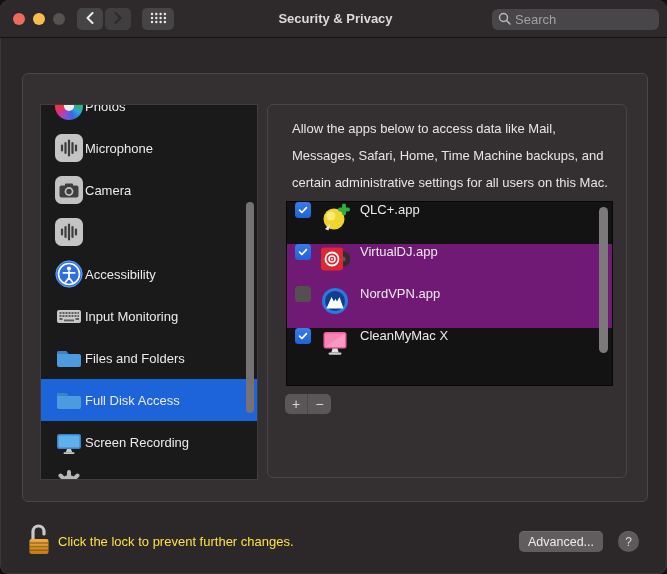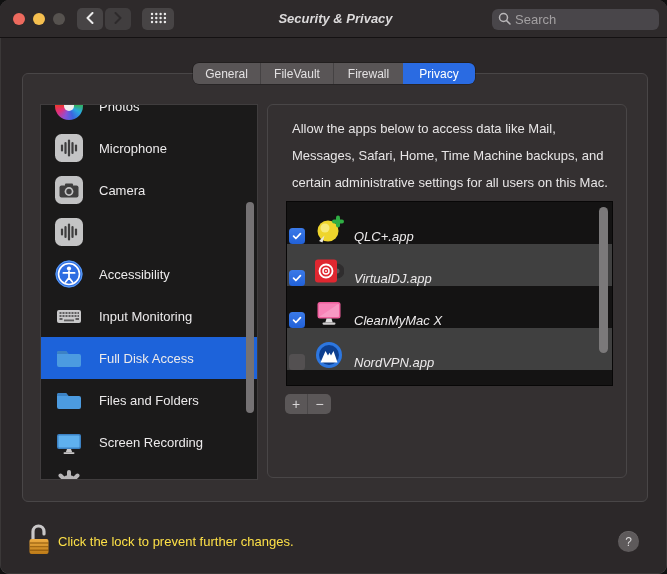--- a/index.html
+++ b/index.html
@@ -16,21 +16,21 @@
   .tl{ position:absolute; top:13px; width:12px; height:12px; border-radius:50%; }
   .tl.red{ left:13px; background:#ed6a5e; }
   .tl.yellow{ left:33px; background:#f5bf4f; }
   .tl.grey{ left:53px; background:#56524f; }
   .navbtn{ position:absolute; top:8px; height:22px; border:none; border-radius:5px;
     background:#474445; display:flex; align-items:center; justify-content:center; cursor:pointer; }
   .navbtn.back{ left:77px; width:26px; }
   .navbtn.fwd{ left:105px; width:26px; background:#413e3f; }
   .navbtn.grid{ left:142px; width:32px; }
   .wintitle{ position:absolute; left:4px; right:0; top:11px; text-align:center;
-    font-size:13px; font-weight:700; color:#dcdadb;font-style:italic; }
+    font-size:13px; font-weight:700; color:#dcdadb; }
   .search{ position:absolute; left:492px; top:9px; width:167px; height:21px;
     background:#49464a; border-radius:6px; display:flex; align-items:center; padding:0 6px; gap:4px; }
   .search input{ background:transparent; border:none; outline:none; width:100%;
     font-family:"Liberation Sans",sans-serif; font-size:13px; color:#eab308; }
   .search input::placeholder{ color:#a3a0a2; }
   
   .groupbox{ position:absolute; left:22px; top:73px; width:626px; height:429px;
     background:#343031; border:1px solid #494647; border-radius:6px; }
   .tabbar{ position:absolute; left:193px; top:63px; height:21px; display:flex;
     border-radius:6px; overflow:hidden; z-index:5; box-shadow:0 0 0 0.5px rgba(0,0,0,.45); }
@@ -38,36 +38,36 @@
     color:#e3e1e2; background:#595556; cursor:pointer; }
   .seg:nth-child(1){ width:67px; }
   .seg:nth-child(2){ width:73px; border-left:1px solid #454243; }
   .seg:nth-child(3){ width:70px; border-left:1px solid #454243; }
   .seg:nth-child(4){ width:72px; }
   .seg.selected{ background:#2a6be2; color:#fff; }
   
   .sidebar{ position:absolute; left:40px; top:104px; width:218px; height:376px;
     background:#1b1a1a; border:1px solid #403d3e; overflow:hidden; }
   .sb-rows{ position:absolute; left:0; top:-20px; right:0; }
-  .sb-row{ height:42px; display:flex; align-items:center; padding-left:13px; gap:15px; cursor:pointer; }
+  .sb-row{ height:42px; display:flex; align-items:center; padding-left:13px; gap:1px; cursor:pointer; }
   .sb-row.selected{ background:#1d63da; }
   .sb-icon{ width:30px; height:30px; flex:none; display:flex; align-items:center; justify-content:center; }
   .sb-label{ font-size:13px; color:#eceaeb; white-space:nowrap; }
   .sb-scroll{ position:absolute; right:3px; top:97px; width:8px; height:211px;
     background:#757274; border-radius:4px; }
   
   .panel{ position:absolute; left:267px; top:104px; width:360px; height:374px;
     background:#343031; border:1px solid #494647; border-radius:6px; }
   .desc{ position:absolute; left:24px; top:10px; width:330px;
     font-size:13px; line-height:27px; color:#e7e5e6; }
   .applist{ position:absolute; left:18px; top:96px; width:327px; height:185px;
     background:#161515; border:1px solid #080707; overflow:hidden; }
-  .al-row{ height:42px; display:flex; align-items:flex-end; padding-left:2px;font-style:italic; }
+  .al-row{ height:42px; display:flex; align-items:flex-start; padding-left:8px; }
   .al-row.dark{ background:#141313; }
-  .al-row.light{ background:#404040; }
+  .al-row.light{ background:#701a75; }
   .cb{ width:16px; height:16px; border-radius:3.5px; flex:none;
     display:flex; align-items:center; justify-content:center; cursor:pointer; }
   .cb.checked{ background:linear-gradient(#3b7ae8,#2161d9); }
   .cb.un{ background:#535051; }
   .al-icon{ width:30px; height:30px; flex:none; margin:0 10px 0 9px;
     display:flex; align-items:center; justify-content:center; }
   .al-label{ font-size:13px; color:#eceaeb; }
   .al-scroll{ position:absolute; right:4px; top:5px; width:9px; height:146px;
     background:#7b797a; border-radius:4.5px; }
   .plusminus{ position:absolute; left:17px; top:289px; display:flex;
@@ -128,26 +128,20 @@
       <span><svg width="13" height="13" viewBox="0 0 13 13">
             <circle cx="5.5" cy="5.5" r="4" stroke="#b9b7b9" stroke-width="1.5" fill="none"></circle>
             <line x1="8.6" y1="8.6" x2="12" y2="12" stroke="#b9b7b9" stroke-width="1.5" stroke-linecap="round"></line>
           </svg></span>
       <input placeholder="Search" style="">
     </div>
   </div>
 
   <div class="groupbox"></div>
 
-  <div class="tabbar">
-    <div class="seg">General</div>
-    <div class="seg">FileVault</div>
-    <div class="seg">Firewall</div>
-    <div class="seg selected">Privacy</div>
-  </div>
 
   <div class="sidebar">
     <div class="sb-rows">
         <div class="sb-row">
           <span class="sb-icon">
             <div style="width:28px;height:28px;border-radius:50%;background:conic-gradient(#f3c317,#8fc031,#33b44a,#2aa9e0,#3a66e0,#8a52d8,#e0307e,#ee3a24,#f39217,#f3c317)">
               <div style="width:10px;height:10px;border-radius:50%;background:#efefef;margin:9px"></div>
             </div>
           </span>
           <span class="sb-label">Photos</span>
@@ -225,37 +219,37 @@
                 <rect x="20.5" y="14" width="2" height="2"></rect>
                 <rect x="23.5" y="14" width="1.5" height="2"></rect>
                 <rect x="5.5" y="17" width="3" height="2"></rect>
                 <rect x="10" y="18.5" width="10" height="1.8"></rect>
                 <rect x="21.5" y="17" width="3.5" height="2"></rect>
               </g>
             </svg>
           </span>
           <span class="sb-label">Input Monitoring</span>
         </div>
-        <div class="sb-row selected">
+        <div class="sb-row">
           <span class="sb-icon">
             <svg width="30" height="30">
               <path d="M3 10 a2 2 0 0 1 2 -2 h7 l2.5 3 h10.5 a2 2 0 0 1 2 2 v9 a2 2 0 0 1 -2 2 h-20 a2 2 0 0 1 -2 -2 Z" fill="#4c9be0"></path>
               <path d="M3 10 a2 2 0 0 1 2 -2 h7 l2.5 3 h-11.5 Z" fill="#3c82c4"></path>
             </svg>
           </span>
-          <span class="sb-label">Full Disk Access</span>
-        </div>
-        <div class="sb-row">
+          <span class="sb-label">Files and Folders</span>
+        </div>
+        <div class="sb-row selected">
           <span class="sb-icon">
             <svg width="30" height="30">
               <path d="M3 10 a2 2 0 0 1 2 -2 h7 l2.5 3 h10.5 a2 2 0 0 1 2 2 v9 a2 2 0 0 1 -2 2 h-20 a2 2 0 0 1 -2 -2 Z" fill="#4c9be0"></path>
               <path d="M3 10 a2 2 0 0 1 2 -2 h7 l2.5 3 h-11.5 Z" fill="#3c82c4"></path>
             </svg>
           </span>
-          <span class="sb-label">Files and Folders</span>
+          <span class="sb-label">Full Disk Access</span>
         </div>
         <div class="sb-row">
           <span class="sb-icon">
             <svg width="30" height="30">
               <rect x="3" y="7" width="24" height="15" rx="2" fill="#3c82c4"></rect>
               <rect x="4.5" y="8.5" width="21" height="12" rx="1" fill="#5fb0ee"></rect>
               <path d="M13 22 h4 l1.2 3.2 h-6.4 Z" fill="#c9c7c8"></path>
               <rect x="9.5" y="25.2" width="11" height="1.8" rx="0.9" fill="#c9c7c8"></rect>
             </svg>
           </span>
@@ -314,47 +308,47 @@
                 <circle cx="23" cy="15" r="7.5" fill="#2f2d2e"></circle>
                 <circle cx="23" cy="15" r="2.5" fill="#5a5859"></circle>
                 <rect x="1" y="3.5" width="22" height="23" rx="3" fill="#e02730"></rect>
                 <circle cx="12" cy="15" r="6.5" fill="none" stroke="#fff" stroke-width="1.8"></circle>
                 <circle cx="12" cy="15" r="3" fill="none" stroke="#fff" stroke-width="1.5"></circle>
                 <circle cx="12" cy="15" r="0.9" fill="#fff"></circle>
               </svg>
             </span>
             <span class="al-label">VirtualDJ.app</span>
           </div>
+          <div class="al-row light">
+            <span class="cb un"></span>
+            <span class="al-icon">
+              <svg width="30" height="30">
+                <circle cx="15" cy="15" r="13" fill="#2d77e0"></circle>
+                <circle cx="15" cy="15" r="10" fill="#0d3f8f"></circle>
+                <path d="M6.5 22.5 L11.5 11 L14 15.5 L15.5 12.8 L17 15.5 L19.5 11 L23.5 22.5 Z" fill="#fff"></path>
+              </svg>
+            </span>
+            <span class="al-label">NordVPN.app</span>
+          </div>
           <div class="al-row dark">
             <span class="cb checked">
               <svg width="12" height="12" viewBox="0 0 14 14">
                 <path d="M3 7.2 L5.7 9.9 L11 4.3" stroke="#fff" stroke-width="2" fill="none" stroke-linecap="round" stroke-linejoin="round"></path>
               </svg>
             </span>
             <span class="al-icon">
               <svg width="30" height="30">
                 <rect x="3.5" y="4" width="23" height="16.5" rx="2.5" fill="#ef5f9d"></rect>
                 <rect x="5" y="5.5" width="20" height="13.5" rx="1.5" fill="#f783b7"></rect>
                 <path d="M5 19 L25 5.5 V19 Z" fill="rgba(255,255,255,0.18)"></path>
                 <path d="M12.5 20.5 h5 l1.2 4 h-7.4 Z" fill="#e2e0e1"></path>
                 <rect x="8.5" y="24.5" width="13" height="2.2" rx="1.1" fill="#cfcdce"></rect>
               </svg>
             </span>
             <span class="al-label">CleanMyMac X</span>
-          </div>
-          <div class="al-row light">
-            <span class="cb un"></span>
-            <span class="al-icon">
-              <svg width="30" height="30">
-                <circle cx="15" cy="15" r="13" fill="#2d77e0"></circle>
-                <circle cx="15" cy="15" r="10" fill="#0d3f8f"></circle>
-                <path d="M6.5 22.5 L11.5 11 L14 15.5 L15.5 12.8 L17 15.5 L19.5 11 L23.5 22.5 Z" fill="#fff"></path>
-              </svg>
-            </span>
-            <span class="al-label">NordVPN.app</span>
           </div>
           <div class="al-row dark">
             <span style="width: 16px; flex: 0 0 auto;"></span>
             <span class="al-icon"></span>
           </div>
         </div>
       <div class="al-scroll"></div>
     </div>
     <div class="plusminus">
       <button class="pm">+</button>
@@ -373,15 +367,16 @@
       <path d="M5 19 V11.5 a5.5 5.5 0 0 1 11 0 V14" fill="none" stroke="#c9c7c8" stroke-width="3.2" stroke-linecap="round"></path>
       <rect x="1.5" y="19" width="19" height="15" rx="2" fill="url(#goldg)"></rect>
       <g stroke="rgba(120,70,0,.55)" stroke-width="1.4">
         <line x1="2" y1="23" x2="20.5" y2="23"></line>
         <line x1="2" y1="26.6" x2="20.5" y2="26.6"></line>
         <line x1="2" y1="30.2" x2="20.5" y2="30.2"></line>
       </g>
     </svg>
   </div>
   <div class="locktext">Click the lock to prevent further changes.</div>
+  <button class="advanced">Advanced...</button>
   <button class="help">?</button>
 
 </div>
 
 </body></html>

